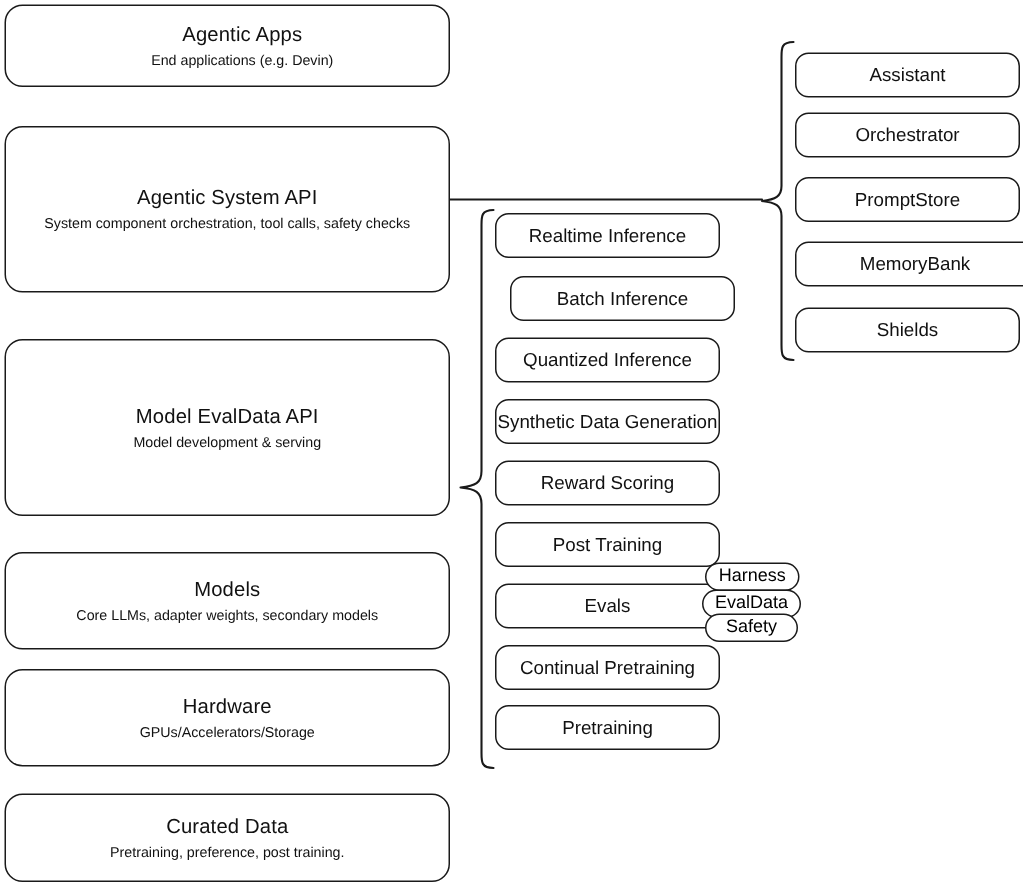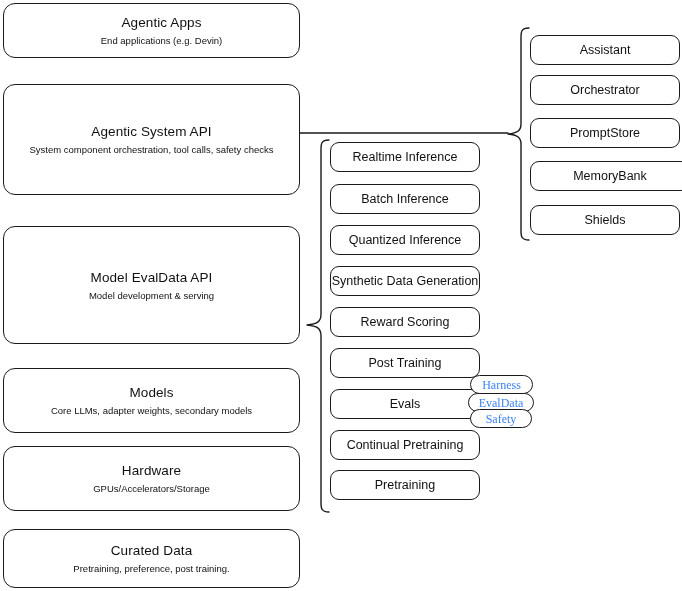--- a/index.html
+++ b/index.html
@@ -57,26 +57,25 @@
     font-size: 12.5px;
     color: #111111;
   }
   .pill {
     position: absolute;
     box-sizing: border-box;
     border: 1.4px solid #1a1a1a;
     border-radius: 999px;
     background: #ffffff;
     display: flex;
-    align-items: flex-end;
+    align-items: flex-start;
     justify-content: center;
     font-size: 12px;
-    color: #3b82f6;
+    color: #000000;
     z-index: 5;
-    font-family: Liberation Serif, serif;
   }
   .brace-svg, .line-svg {
     position: absolute;
     overflow: visible;
   }
   .brace-svg path, .line-svg path, .line-svg line {
     fill: none;
     stroke: #1a1a1a;
     stroke-width: 1.4;
     stroke-linecap: round;
@@ -138,21 +137,21 @@
              L 16 100
              C 16 107, 12 109, 3 110
              C 12 111, 16 113, 16 120
              L 16 206
              C 16 212, 16 216, 24 216"></path>
   </svg>
 
   <div class="cap-box" style="left:330px; top:142px; width:150px; height:30px;">
     <span>Realtime Inference</span>
   </div>
-  <div class="cap-box" style="left:330px; top:184px; width:150px; height:30px;">
+  <div class="cap-box" style="left:340px; top:184px; width:150px; height:30px;">
     <span>Batch Inference</span>
   </div>
   <div class="cap-box" style="left:330px; top:225px; width:150px; height:30px;">
     <span>Quantized Inference</span>
   </div>
   <div class="cap-box" style="left:330px; top:266px; width:150px; height:30px;">
     <span>Synthetic Data Generation</span>
   </div>
   <div class="cap-box" style="left:330px; top:307px; width:150px; height:30px;">
     <span>Reward Scoring</span>

